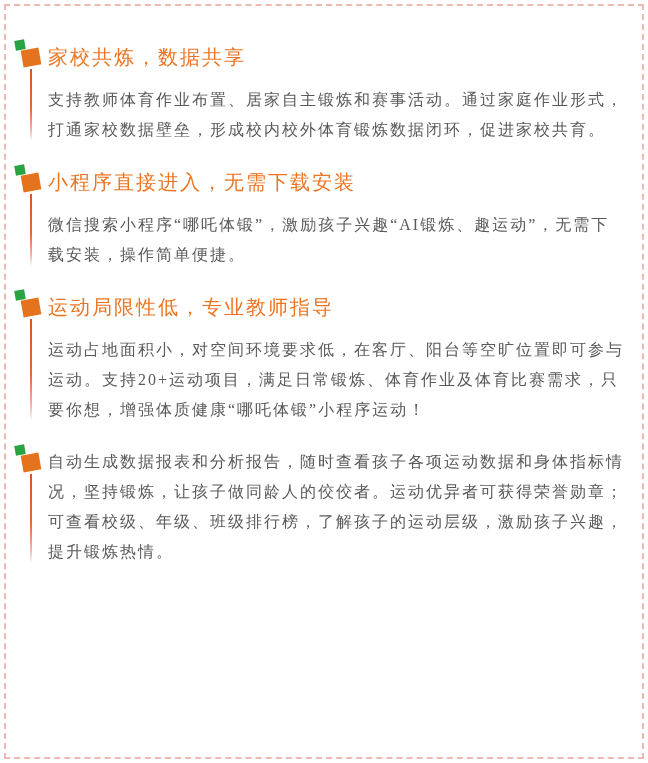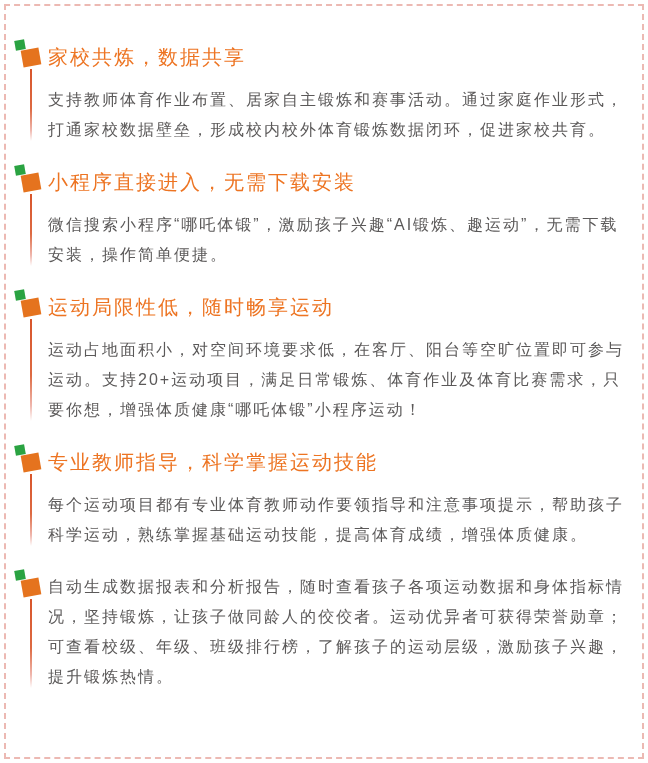--- a/index.html
+++ b/index.html
@@ -77,20 +77,21 @@
   }
   p.body-text {
     margin: 13px 0 0 0;
     width: 578px;
     font-size: 16px;
     line-height: 30px;
     letter-spacing: 2px;
     color: var(--text-gray, #5b5959);
     text-align: left;
     word-break: break-all;
+    font-family: Liberation Serif, serif;
   }
 </style>
 </head>
 <body>
 
 <div class="page">
 
   <section class="feature">
     <span class="marker">
       <i class="sq-green"></i>
@@ -110,33 +111,24 @@
     <h2 class="heading">小程序直接进入，无需下载安装</h2>
     <p class="body-text">微信搜索小程序“哪吒体锻”，激励孩子兴趣“AI锻炼、趣运动”，无需下载安装，操作简单便捷。</p>
   </section>
 
   <section class="feature">
     <span class="marker">
       <i class="sq-green"></i>
       <i class="sq-orange"></i>
     </span>
     <span class="stem"></span>
-    <h2 class="heading">运动局限性低，随时畅享运动</h2>
+    <h2 class="heading">运动局限性低，专业教师指导</h2>
     <p class="body-text">运动占地面积小，对空间环境要求低，在客厅、阳台等空旷位置即可参与运动。支持20+运动项目，满足日常锻炼、体育作业及体育比赛需求，只要你想，增强体质健康“哪吒体锻”小程序运动！</p>
   </section>
 
-  <section class="feature">
-    <span class="marker">
-      <i class="sq-green"></i>
-      <i class="sq-orange"></i>
-    </span>
-    <span class="stem"></span>
-    <h2 class="heading">专业教师指导，科学掌握运动技能</h2>
-    <p class="body-text">每个运动项目都有专业体育教师动作要领指导和注意事项提示，帮助孩子科学运动，熟练掌握基础运动技能，提高体育成绩，增强体质健康。</p>
-  </section>
 
   <section class="feature">
     <span class="marker">
       <i class="sq-green"></i>
       <i class="sq-orange"></i>
     </span>
     <span class="stem"></span>
     <p class="body-text">自动生成数据报表和分析报告，随时查看孩子各项运动数据和身体指标情况，坚持锻炼，让孩子做同龄人的佼佼者。运动优异者可获得荣誉勋章；可查看校级、年级、班级排行榜，了解孩子的运动层级，激励孩子兴趣，提升锻炼热情。</p>
   </section>
 

